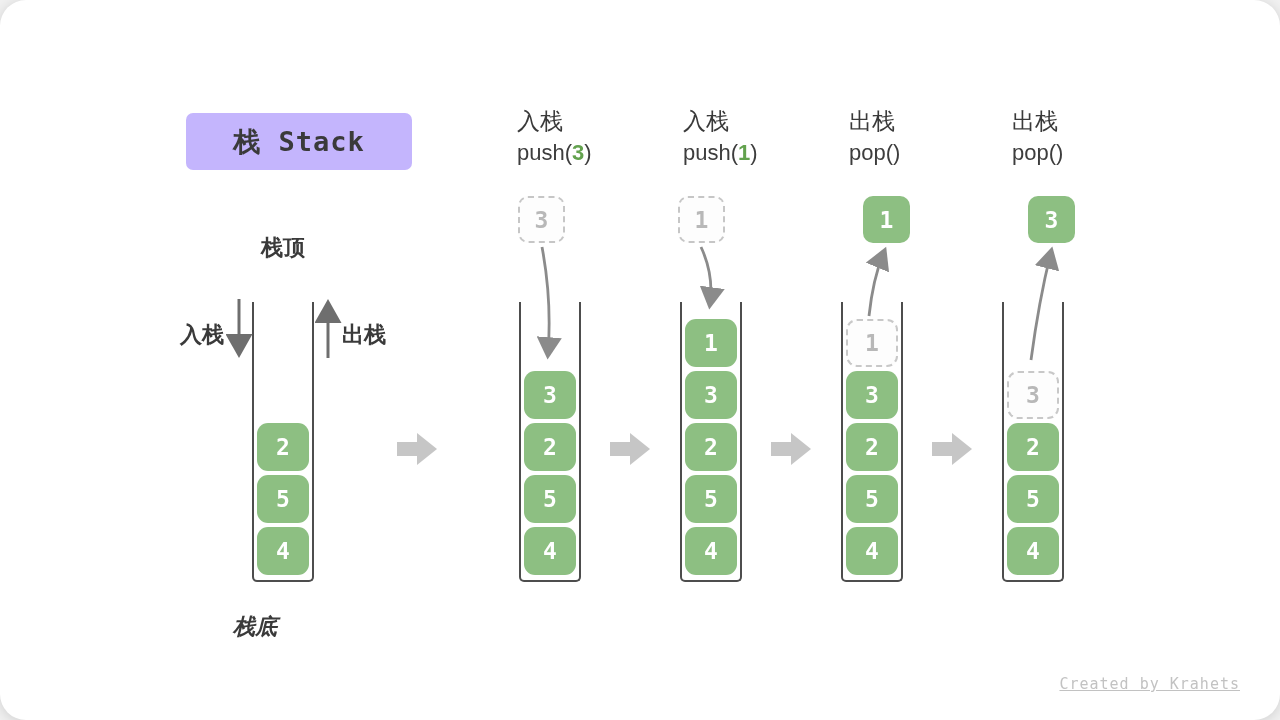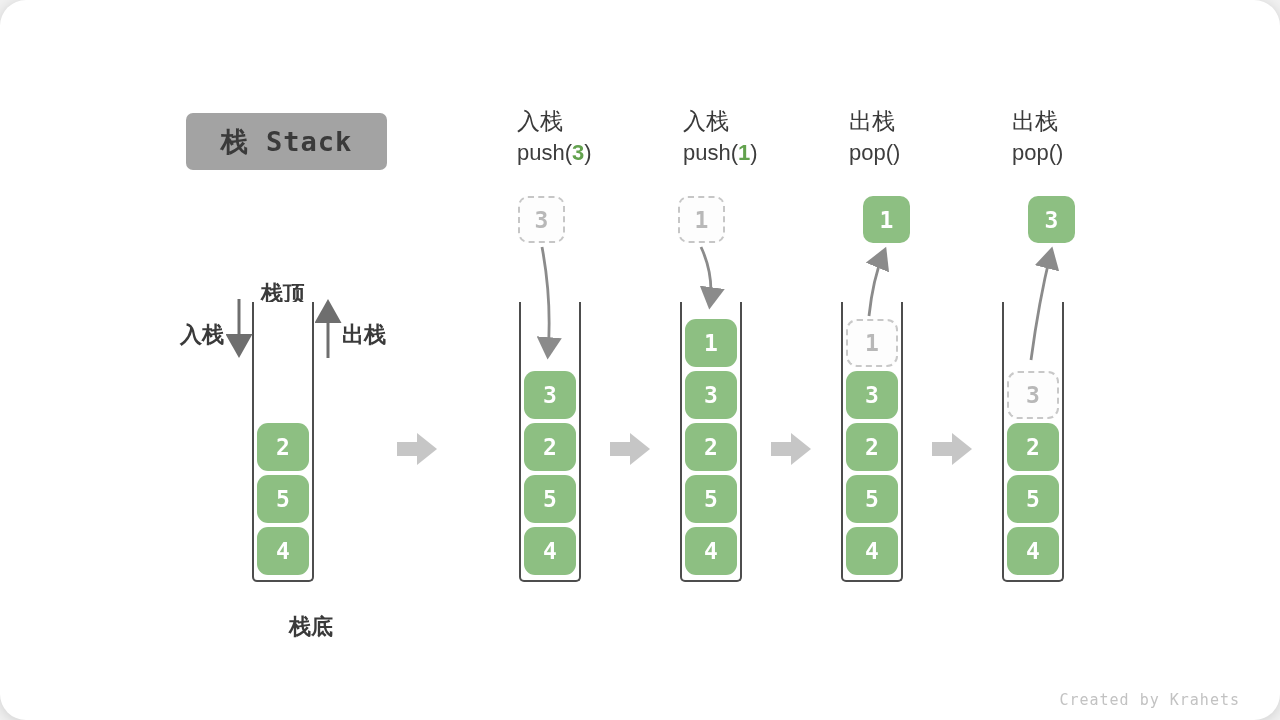--- a/index.html
+++ b/index.html
@@ -10,30 +10,30 @@
     overflow:hidden;
   }
   .canvas{
     position:absolute;left:0;top:0;width:1280px;height:720px;
     background:#ffffff;border-radius:26px;
     box-shadow:0 2px 14px rgba(0,0,0,0.14);
   }
   .abs{position:absolute;}
   
   .title-box{
-    left:186px;top:113px;width:201px;height:57px;
-    background:#a3a3a3;border-radius:7px;
+    left:186px;top:113px;width:226px;height:57px;
+    background:#c4b5fd;border-radius:7px;
     display:flex;align-items:center;justify-content:center;
     font-family:"DejaVu Sans Mono","Liberation Mono",monospace;
     font-size:27px;font-weight:bold;color:#3a3a3a;letter-spacing:1px;
   }
   
   .zh-label{font-size:22px;font-weight:bold;color:#3a3a3a;}
-  .lbl-top{left:233px;top:233px;width:100px;text-align:center;margin-top:46px;}
-  .lbl-bottom{left:233px;top:612px;width:100px;text-align:right;}
+  .lbl-top{left:233px;top:233px;width:100px;text-align:center;}
+  .lbl-bottom{left:233px;top:612px;width:100px;text-align:left;font-style:italic;}
   .lbl-push{left:156px;top:320px;width:68px;text-align:right;}
   .lbl-pop{left:342px;top:320px;width:68px;text-align:left;}
   
   .col-header{top:107px;color:#3a3a3a;}
   .col-header .op{font-size:23px;line-height:28px;}
   .col-header .code{
     font-family:Liberation Sans, sans-serif;
     font-size:22px;line-height:36px;color:#3d3d3d;
   }
   .col-header .code .arg{color:#63a24e;font-weight:bold;}
@@ -62,23 +62,23 @@
     font-family:"DejaVu Sans Mono","Liberation Mono",monospace;
     font-size:23px;font-weight:bold;
   }
   .block.solid{background:#8dbf82;color:#ffffff;}
   .block.ghost{border:2px dashed #c8c8c8;background:#fdfdfd;color:#b8b8b8;}
   .r1{top:17px;} .r2{top:69px;} .r3{top:121px;} .r4{top:173px;} .r5{top:225px;}
   
   svg.arrows{left:0;top:0;width:1280px;height:720px;pointer-events:none;}
   
   .credit{
-    right:40px;top:691px;
+    right:40px;top:675px;
     font-family:"DejaVu Sans Mono","Liberation Mono",monospace;
-    font-size:15px;color:#c2c2c2;letter-spacing:1px;
+    font-size:15px;color:#c2c2c2;letter-spacing:1px;text-decoration:underline;
   }
 </style>
 </head>
 <body>
 
 <div class="canvas">
 
   <div class="abs title-box">
     <span>栈 Stack</span>
   </div>

